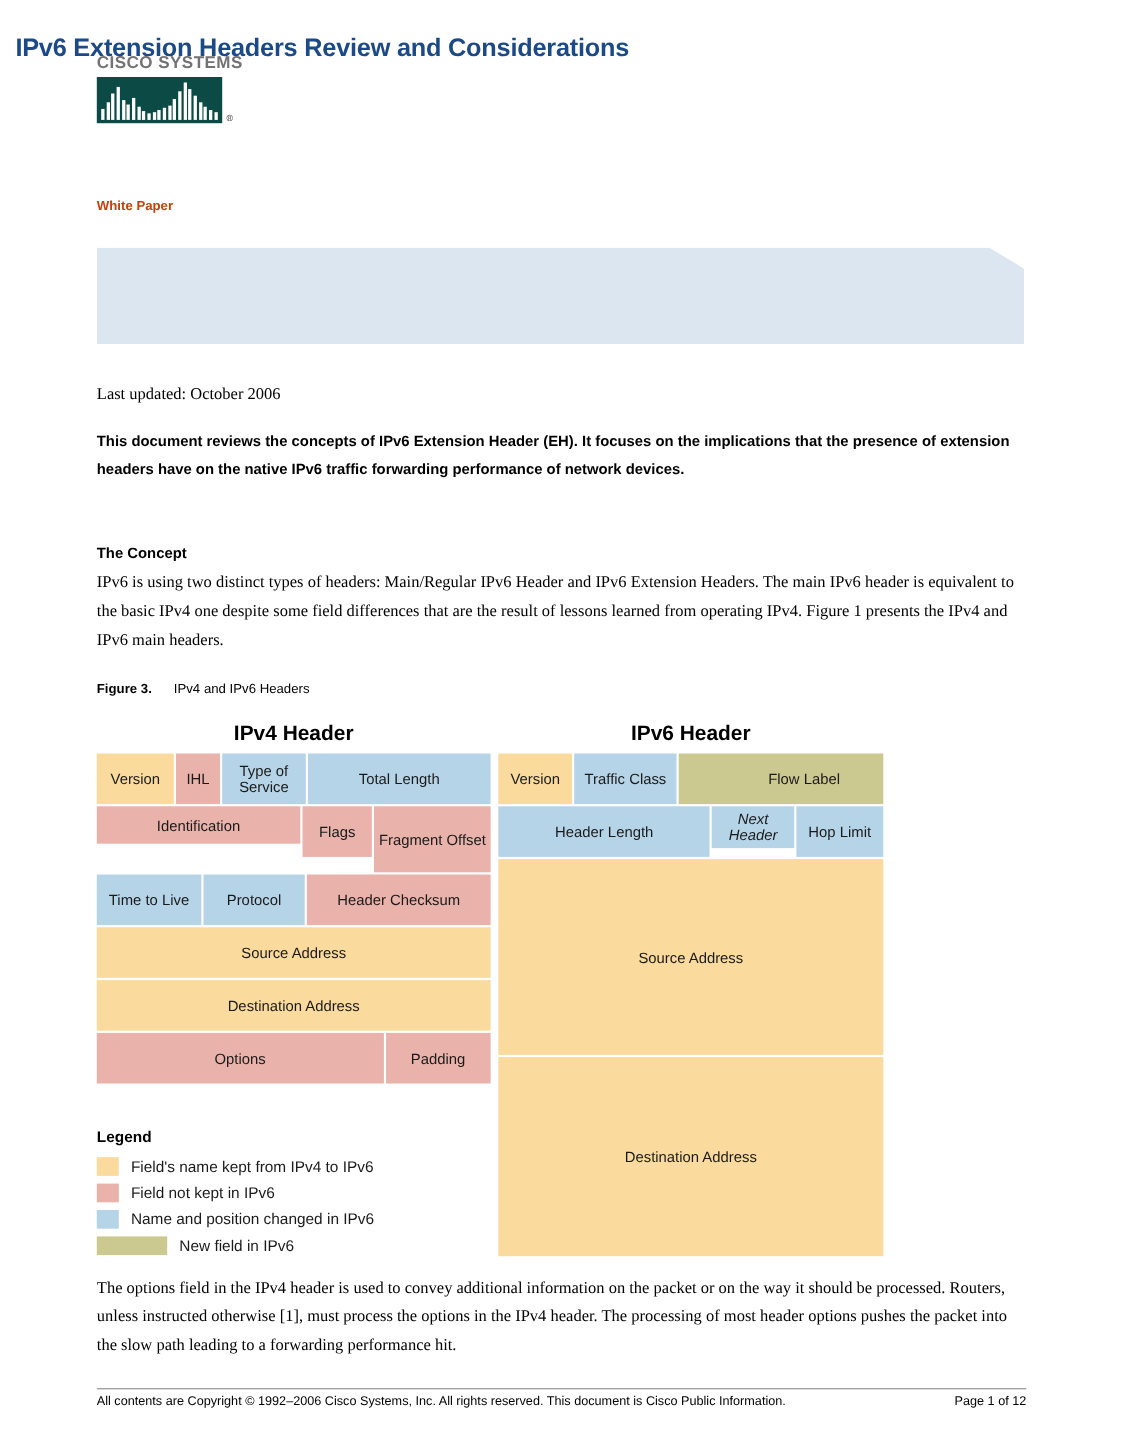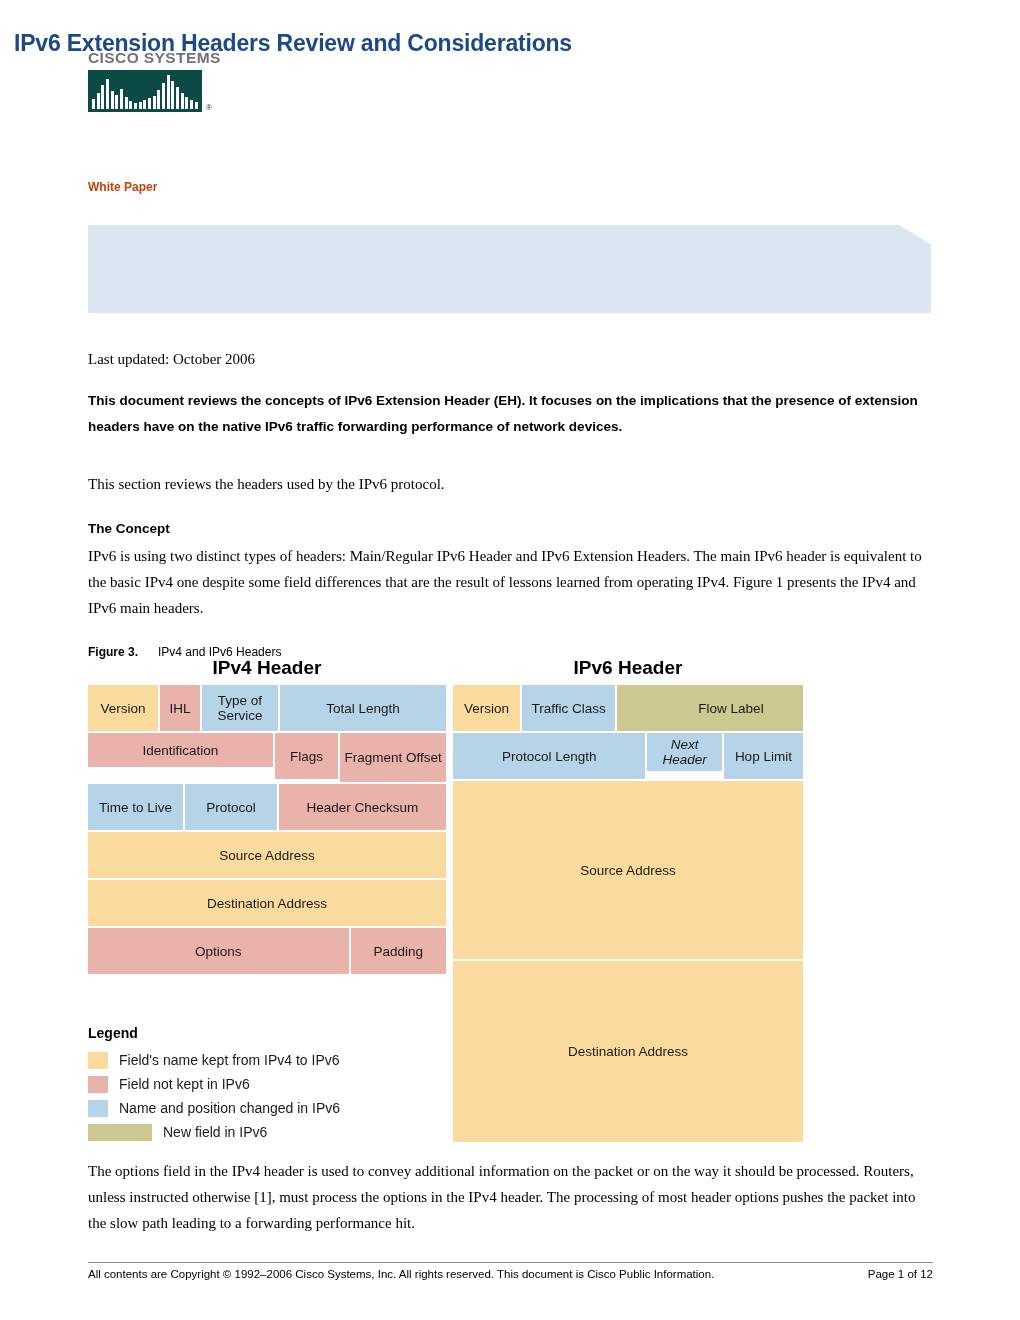--- a/index.html
+++ b/index.html
@@ -286,21 +286,20 @@
 
 <div class="banner"></div>
 <div class="banner-title">IPv6 Extension Headers Review and Considerations</div>
 
 <div class="doc">
   <p class="serif-p">Last updated: October 2006</p>
   <div class="spacer-md"></div>
   <p class="lead">This document reviews the concepts of IPv6 Extension Header (EH). It focuses on the implications that the presence of extension headers have on the native IPv6 traffic forwarding performance of network devices.</p>
   <div class="spacer-lg"></div>
   <div class="spacer-sm"></div>
-  <p class="serif-p">This section reviews the headers used by the IPv6 protocol.</p>
   <div class="spacer-lg"></div>
   <div class="h2-black">The Concept</div>
   <div class="spacer-sm"></div>
   <p class="serif-p">IPv6 is using two distinct types of headers: Main/Regular IPv6 Header and IPv6 Extension Headers. The main IPv6 header is equivalent to the basic IPv4 one despite some field differences that are the result of lessons learned from operating IPv4. Figure 1 presents the IPv4 and IPv6 main headers.</p>
   <div class="spacer-lg"></div>
   <div class="fig-caption">
     <span class="capnum">Figure 3.</span><span>IPv4 and IPv6 Headers</span>
   </div>
 </div>
 
@@ -311,21 +310,21 @@
     <div id="ipv4-rows">
         <div class="row">
           <div class="cell c-yellow" style="flex: 68 0 0px; height: 46px;">Version</div>
           <div class="cell c-pink" style="flex: 37 0 0px; height: 46px;">IHL</div>
           <div class="cell c-blue" style="flex: 74 0 0px; height: 46px;">Type of Service</div>
           <div class="cell c-blue" style="flex: 167 0 0px; height: 46px;">Total Length</div>
         </div>
         <div class="row">
           <div class="cell c-pink" style="flex: 183 0 0px; height: 34px;">Identification</div>
           <div class="cell c-pink" style="flex: 60 0 0px; height: 46px;">Flags</div>
-          <div class="cell c-pink" style="flex: 103 0 0px; height: 49px;">Fragment Offset</div>
+          <div class="cell c-pink" style="flex: 103 0 0px; height: 60px;">Fragment Offset</div>
         </div>
         <div class="row">
           <div class="cell c-blue" style="flex: 92 0 0px; height: 46px;">Time to Live</div>
           <div class="cell c-blue" style="flex: 89 0 0px; height: 46px;">Protocol</div>
           <div class="cell c-pink" style="flex: 165 0 0px; height: 46px;">Header Checksum</div>
         </div>
         <div class="row">
           <div class="cell c-yellow" style="flex: 352 0 0px; height: 46px;">Source Address</div>
         </div>
         <div class="row">
@@ -340,21 +339,21 @@
 
   <div class="col-v6">
     <div class="fig-head">IPv6 Header</div>
     <div id="ipv6-rows">
         <div class="row">
           <div class="cell c-yellow" style="flex: 74 0 0px; height: 46px;">Version</div>
           <div class="cell c-blue" style="flex: 104 0 0px; height: 46px;">Traffic Class</div>
           <div class="cell c-olive" style="flex: 164 0 0px; height: 46px;">Flow Label</div>
         </div>
         <div class="row">
-          <div class="cell c-blue" style="flex: 193 0 0px; height: 46px;">Protocol Length</div>
+          <div class="cell c-blue" style="flex: 193 0 0px; height: 46px;">Header Length</div>
           <div class="cell c-blue" style="flex: 72 0 0px; height: 38px; font-style: italic;">Next Header</div>
           <div class="cell c-blue" style="flex: 77 0 0px; height: 46px;">Hop Limit</div>
         </div>
         <div class="row">
           <div class="cell c-yellow" style="flex: 346 0 0px; height: 178px;">Source Address</div>
         </div>
         <div class="row">
           <div class="cell c-yellow" style="flex: 346 0 0px; height: 181px;">Destination Address</div>
         </div>
       </div>

